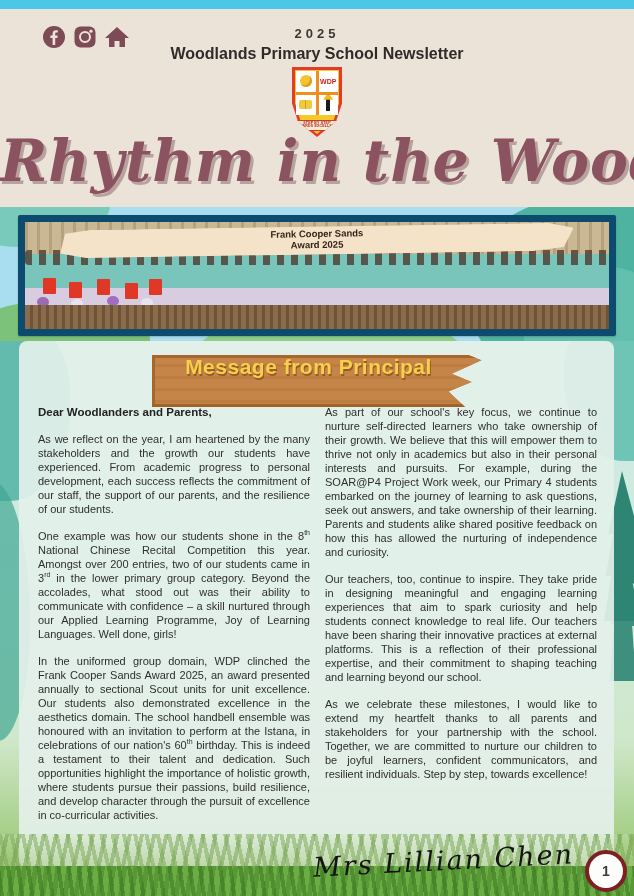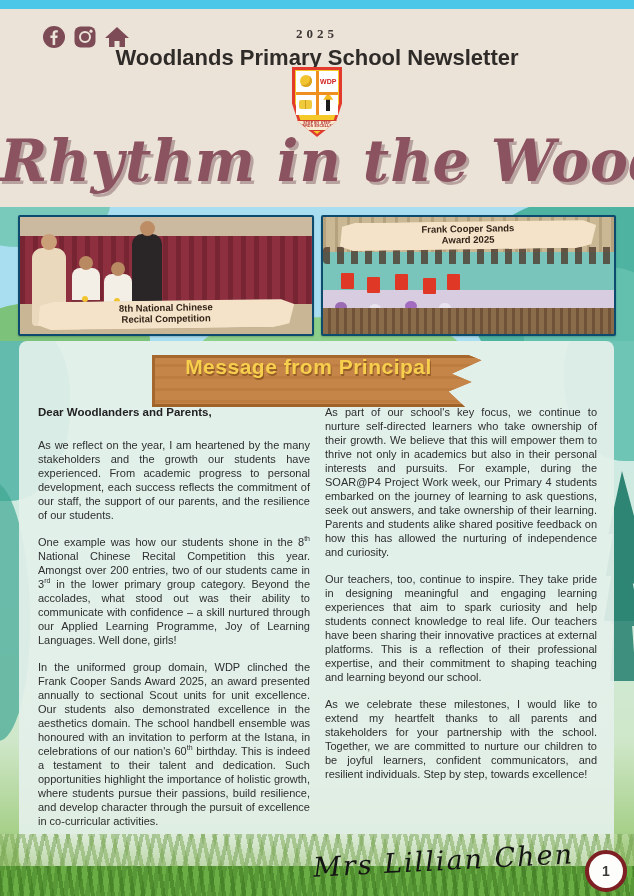--- a/index.html
+++ b/index.html
@@ -8,23 +8,23 @@
   .page { position:relative; width:634px; height:896px; overflow:hidden; background:#ece3d8; }
 
   
   .topbar { position:absolute; top:0; left:0; width:100%; height:9px; background:#4cc7e8; z-index:5; }
 
   
   .header { position:absolute; top:9px; left:0; width:100%; height:198px; background:#ece3d8; z-index:4; }
   .social { position:absolute; top:16px; left:42px; display:flex; gap:7px; align-items:center; }
   .social svg { display:block; }
   .year { position:absolute; top:17px; left:0; width:100%; text-align:center;
-          font-size:13px; font-weight:bold; letter-spacing:4px; color:#3c3734;font-family:Liberation Serif, serif; }
+          font-size:13px; font-weight:bold; letter-spacing:4px; color:#3c3734; }
   .newsletter-title { position:absolute; top:36px; left:0; width:100%; text-align:center;
-          font-size:22px; font-weight:600; color:#2f2b28; }
+          font-size:16px; font-weight:600; color:#2f2b28; }
   
   .crest { position:absolute; top:58px; left:50%; transform:translateX(-50%); width:54px; height:76px; }
   .crest-shield { position:absolute; top:0; left:2px; width:50px; height:70px; background:#e23b2e;
           clip-path:polygon(0 0,100% 0,100% 52%,88% 78%,50% 100%,12% 78%,0 52%); }
   .crest-inner { position:absolute; top:3px; left:3px; right:3px; bottom:3px; background:#f5c928;
           clip-path:polygon(0 0,100% 0,100% 52%,88% 78%,50% 100%,12% 78%,0 52%); }
   .crest-grid { position:absolute; top:4px; left:4px; right:4px; height:44px;
           display:grid; grid-template-columns:1fr 1fr; grid-template-rows:1fr 1fr; gap:3px; background:#ef8f1f; }
   .crest-cell { background:#ffffff; display:flex; align-items:center; justify-content:center; overflow:hidden; }
   .lion-glyph { width:12px; height:12px; border-radius:50%; background:#f2c430; box-shadow:inset -2px -2px 0 #d9a31d; }
@@ -45,21 +45,21 @@
 
   
   .photo-band { position:absolute; top:207px; left:0; width:100%; height:134px; background:#a9def0; overflow:hidden; }
   .hill { position:absolute; background:#57b9a8; }
   .hill.h-right { right:-60px; top:-8px; width:220px; height:170px; border-radius:45% 0 0 30%; background:#4fb3a2; }
   .hill.h-right2 { right:-30px; top:60px; width:140px; height:120px; border-radius:60% 40% 0 0; background:#63c0ae; }
   .hill.h-left { left:-40px; top:-30px; width:150px; height:70px; border-radius:0 0 60% 40%; background:#79cabb; }
   .hill.h-left-green { left:-30px; bottom:-30px; width:180px; height:70px; border-radius:50% 60% 0 0; background:#7cc27a; }
   .hill.h-mid-green { left:200px; bottom:-36px; width:260px; height:60px; border-radius:50% 50% 0 0; background:#8ccf8b; }
   .photo-row { position:absolute; top:8px; left:0; width:100%; padding:0 18px; display:flex; gap:7px; }
-  .photo-card { position:relative; flex:1 1 0; height:121px; background:#fff; border:2px solid #0c4a6e;
+  .photo-card { position:relative; flex:1 1 0; height:121px; background:#fff; border:7px solid #0c4a6e;
           border-radius:2px; overflow:hidden; box-shadow:0 1px 2px rgba(0,0,0,.2); }
   .photo-art { position:absolute; inset:0; }
   .fig { position:absolute; }
   
   .art-recital { background:linear-gradient(180deg,#cbb9a0 0 16%,#8e2f3f 16% 74%,#c9b695 74% 100%); }
   .art-recital .curtain { position:absolute; top:16%; left:0; right:0; height:58%;
           background:repeating-linear-gradient(90deg,rgba(60,10,20,.28) 0 5px,rgba(255,255,255,0) 5px 13px); }
   .p1-teacher1 { left:12px; bottom:8px; width:34px; height:78px; background:#ead9bd; border-radius:10px 10px 4px 4px; }
   .p1-teacher1:before { content:""; position:absolute; top:-14px; left:9px; width:16px; height:16px; border-radius:50%; background:#caa078; }
   .p1-kid1 { left:52px; bottom:8px; width:28px; height:58px; background:linear-gradient(180deg,#f4efe6 0 55%,#7c2e3a 55%); border-radius:8px 8px 3px 3px; }
@@ -125,21 +125,21 @@
           clip-path:polygon(0 0,96% 0,100% 10%,91% 36%,97% 52%,90% 70%,95% 100%,0 100%);
           box-shadow:inset 0 3px 0 #a5672e, inset 0 -3px 0 #9f6229, inset 3px 0 0 #a5672e;
           display:flex; justify-content:center; }
   .wood-banner .banner-text { font-size:21px; font-weight:bold; letter-spacing:.5px; color:#f8cf4d;
           text-shadow:1px 2px 0 rgba(122,72,20,.65); padding-right:16px; }
   
   .columns { position:absolute; top:64px; left:19px; right:17px; display:flex; gap:15px; }
   .col { flex:1 1 0; font-size:11px; line-height:14px; color:#2e2e2e; text-align:justify; }
   .col p { margin-bottom:13px; }
   .col sup { font-size:7px; line-height:0; }
-  .salutation { font-weight:bold; font-size:11.5px; margin-bottom:19px; color:#222; }
+  .salutation { font-weight:bold; font-size:11.5px; margin-bottom:13px; color:#222; }
   
   .signature { position:absolute; right:40px; bottom:-8px; z-index:6;
           font-family:"DejaVu Serif", serif; font-style:italic; font-size:27px; color:#141414;
           transform:rotate(-3deg); letter-spacing:2px; white-space:nowrap; }
   
   .grass { position:absolute; left:0; bottom:0; width:100%; height:62px; z-index:4; }
   .grass .g-light { position:absolute; inset:0;
           background:repeating-linear-gradient(78deg,rgba(124,168,84,.50) 0 4px,rgba(255,255,255,0) 4px 11px),
                      repeating-linear-gradient(-78deg,rgba(104,152,68,.45) 0 4px,rgba(255,255,255,0) 4px 12px),
                      linear-gradient(180deg,rgba(214,231,195,.3),rgba(143,185,96,.75)); }
@@ -211,35 +211,20 @@
   </div>
 
   <div class="photo-band">
     <div class="hill h-right"></div>
     <div class="hill h-right2"></div>
     <div class="hill h-left"></div>
     <div class="hill h-left-green"></div>
     <div class="hill h-mid-green"></div>
 
     <div class="photo-row">
-      <div class="photo-card">
-        <div class="photo-art art-recital">
-          <div class="curtain"></div>
-          <div class="fig p1-teacher1"></div>
-          <div class="fig p1-kid1"></div>
-          <div class="fig p1-kid2"></div>
-          <div class="fig p1-teacher2"></div>
-          <div class="fig medal" style="left:62px; bottom:32px;"></div>
-          <div class="fig medal" style="left:94px; bottom:30px;"></div>
-        </div>
-        <div class="caption cap-bottom">
-          <div>8th National Chinese</div>
-            <div>Recital Competition</div>
-        </div>
-      </div>
 
       <div class="photo-card">
         <div class="photo-art art-award">
           <div class="lattice"></div>
           <div class="heads"></div>
           <div class="fig cert" style="left:18px; top:56px;"></div>
           <div class="fig cert" style="left:44px; top:60px;"></div>
           <div class="fig cert" style="left:72px; top:57px;"></div>
           <div class="fig cert" style="left:100px; top:61px;"></div>
           <div class="fig cert" style="left:124px; top:57px;"></div>

